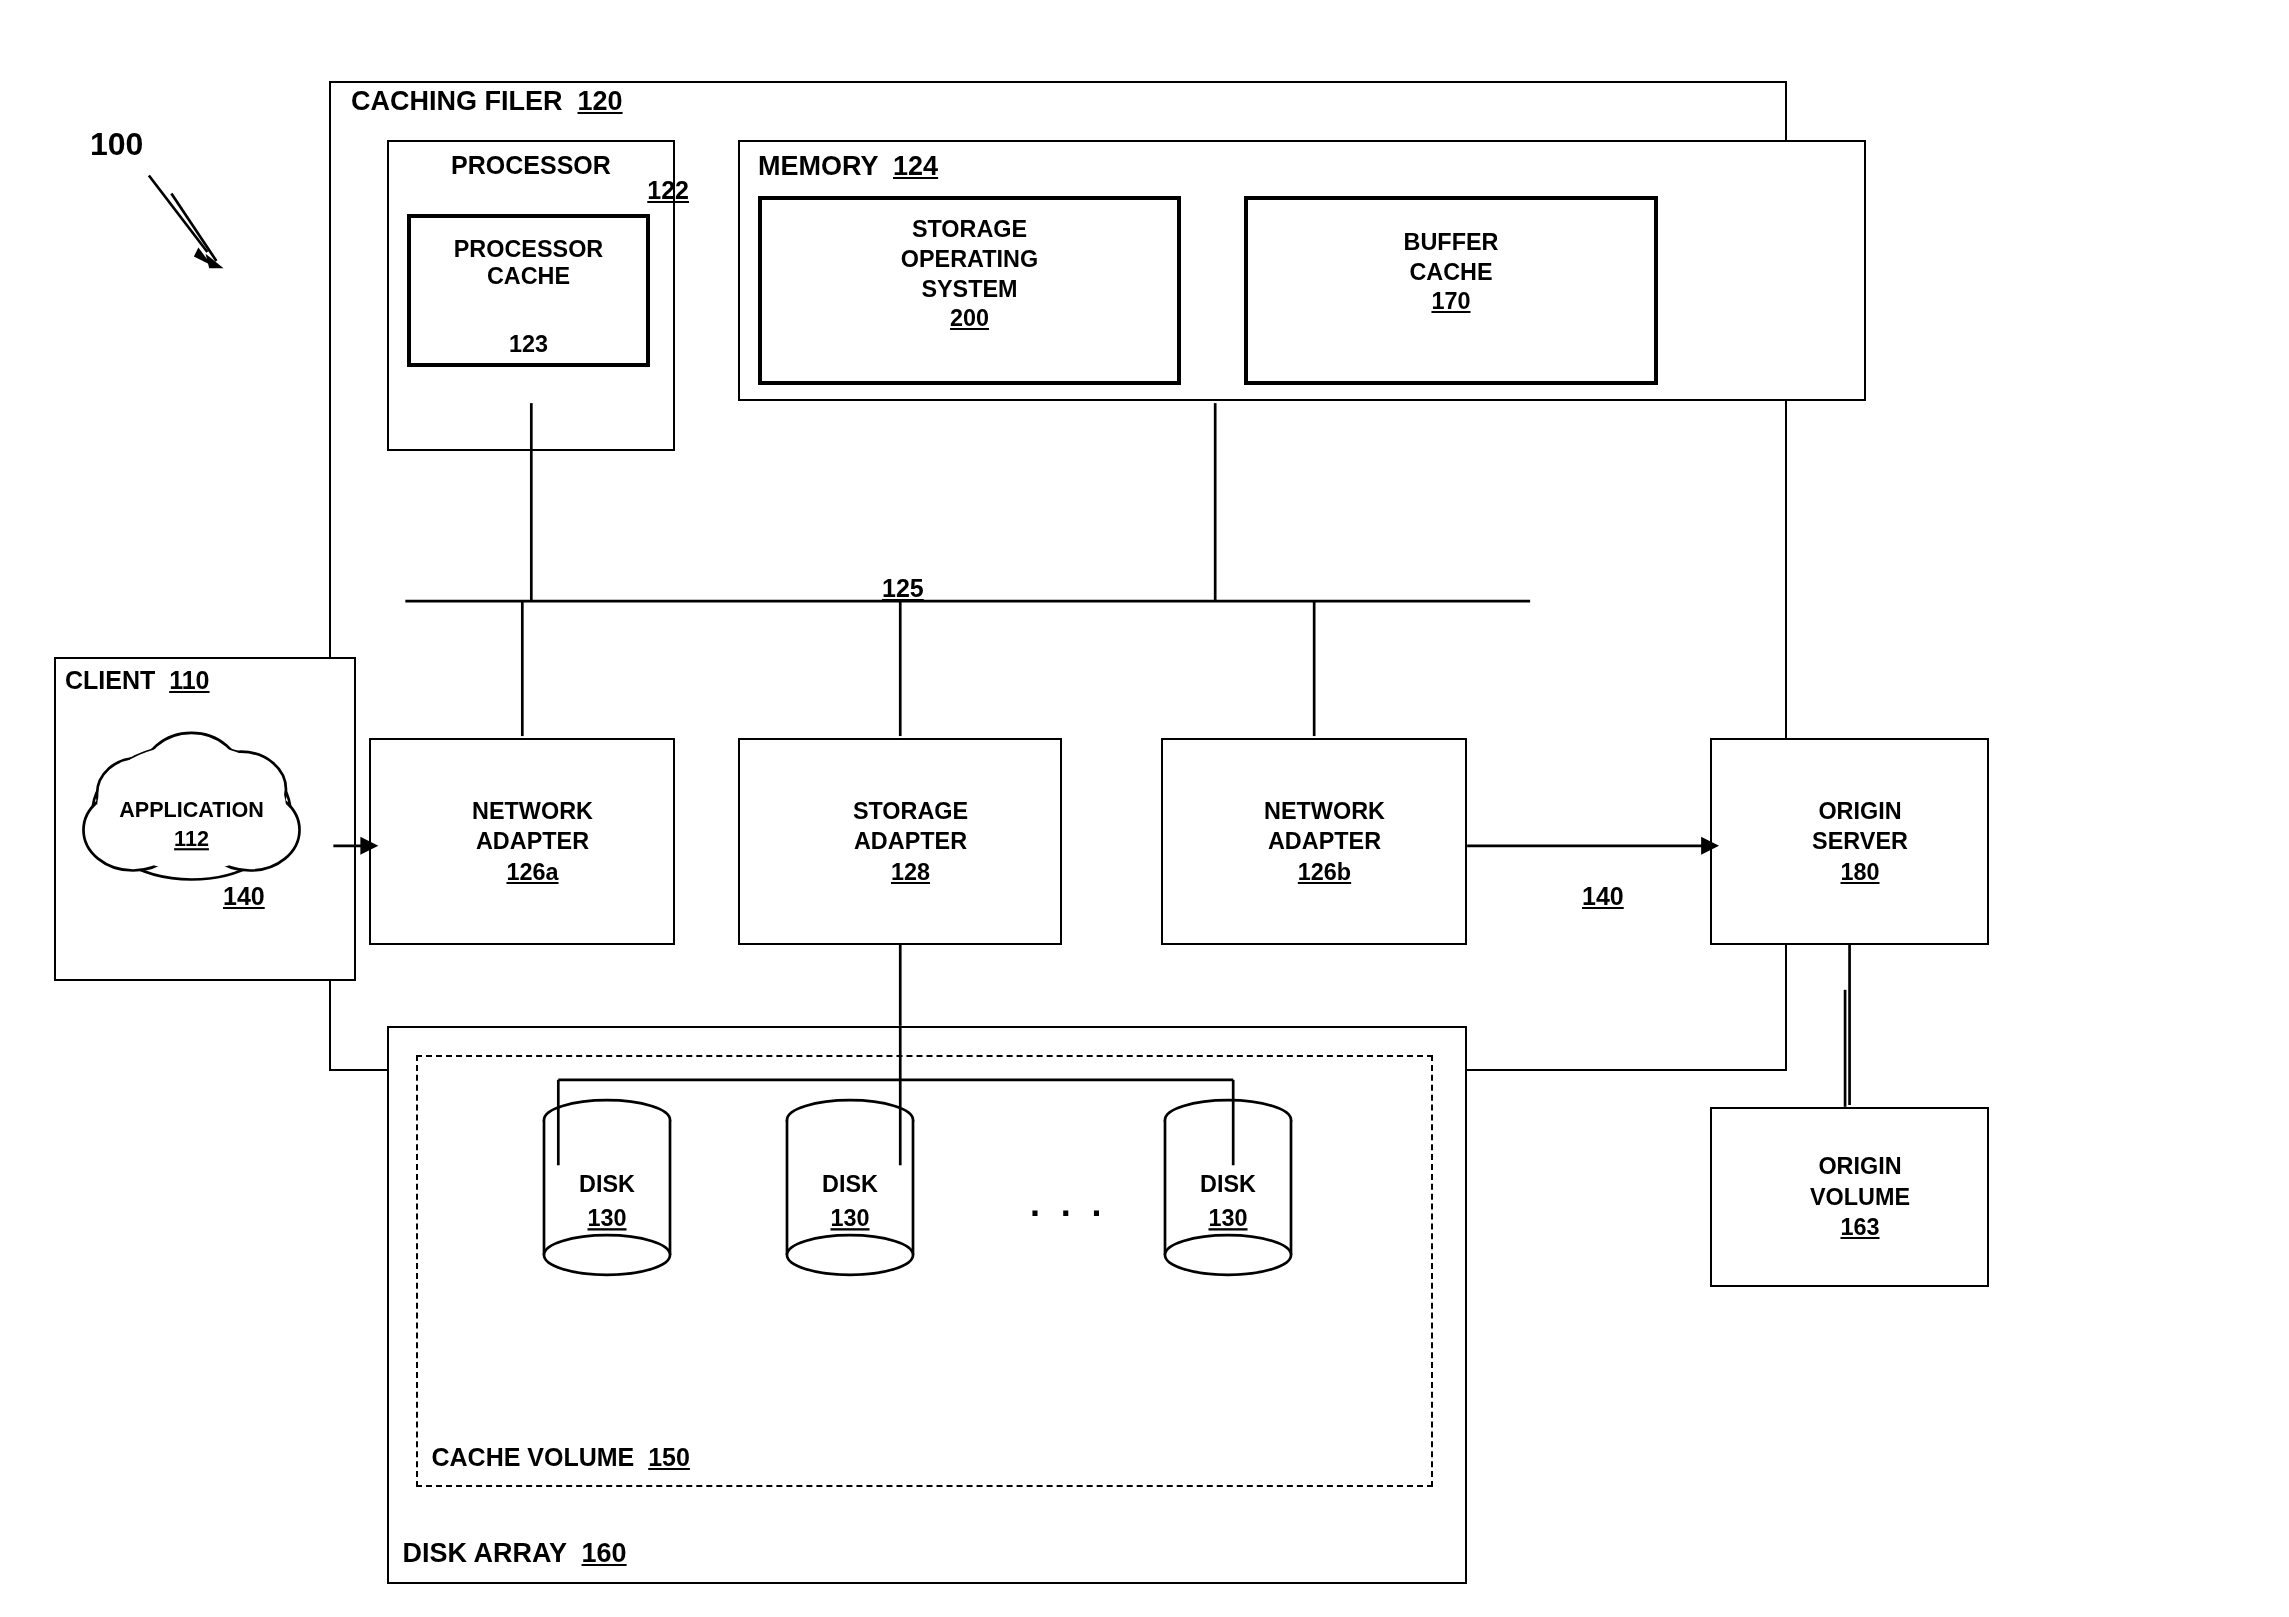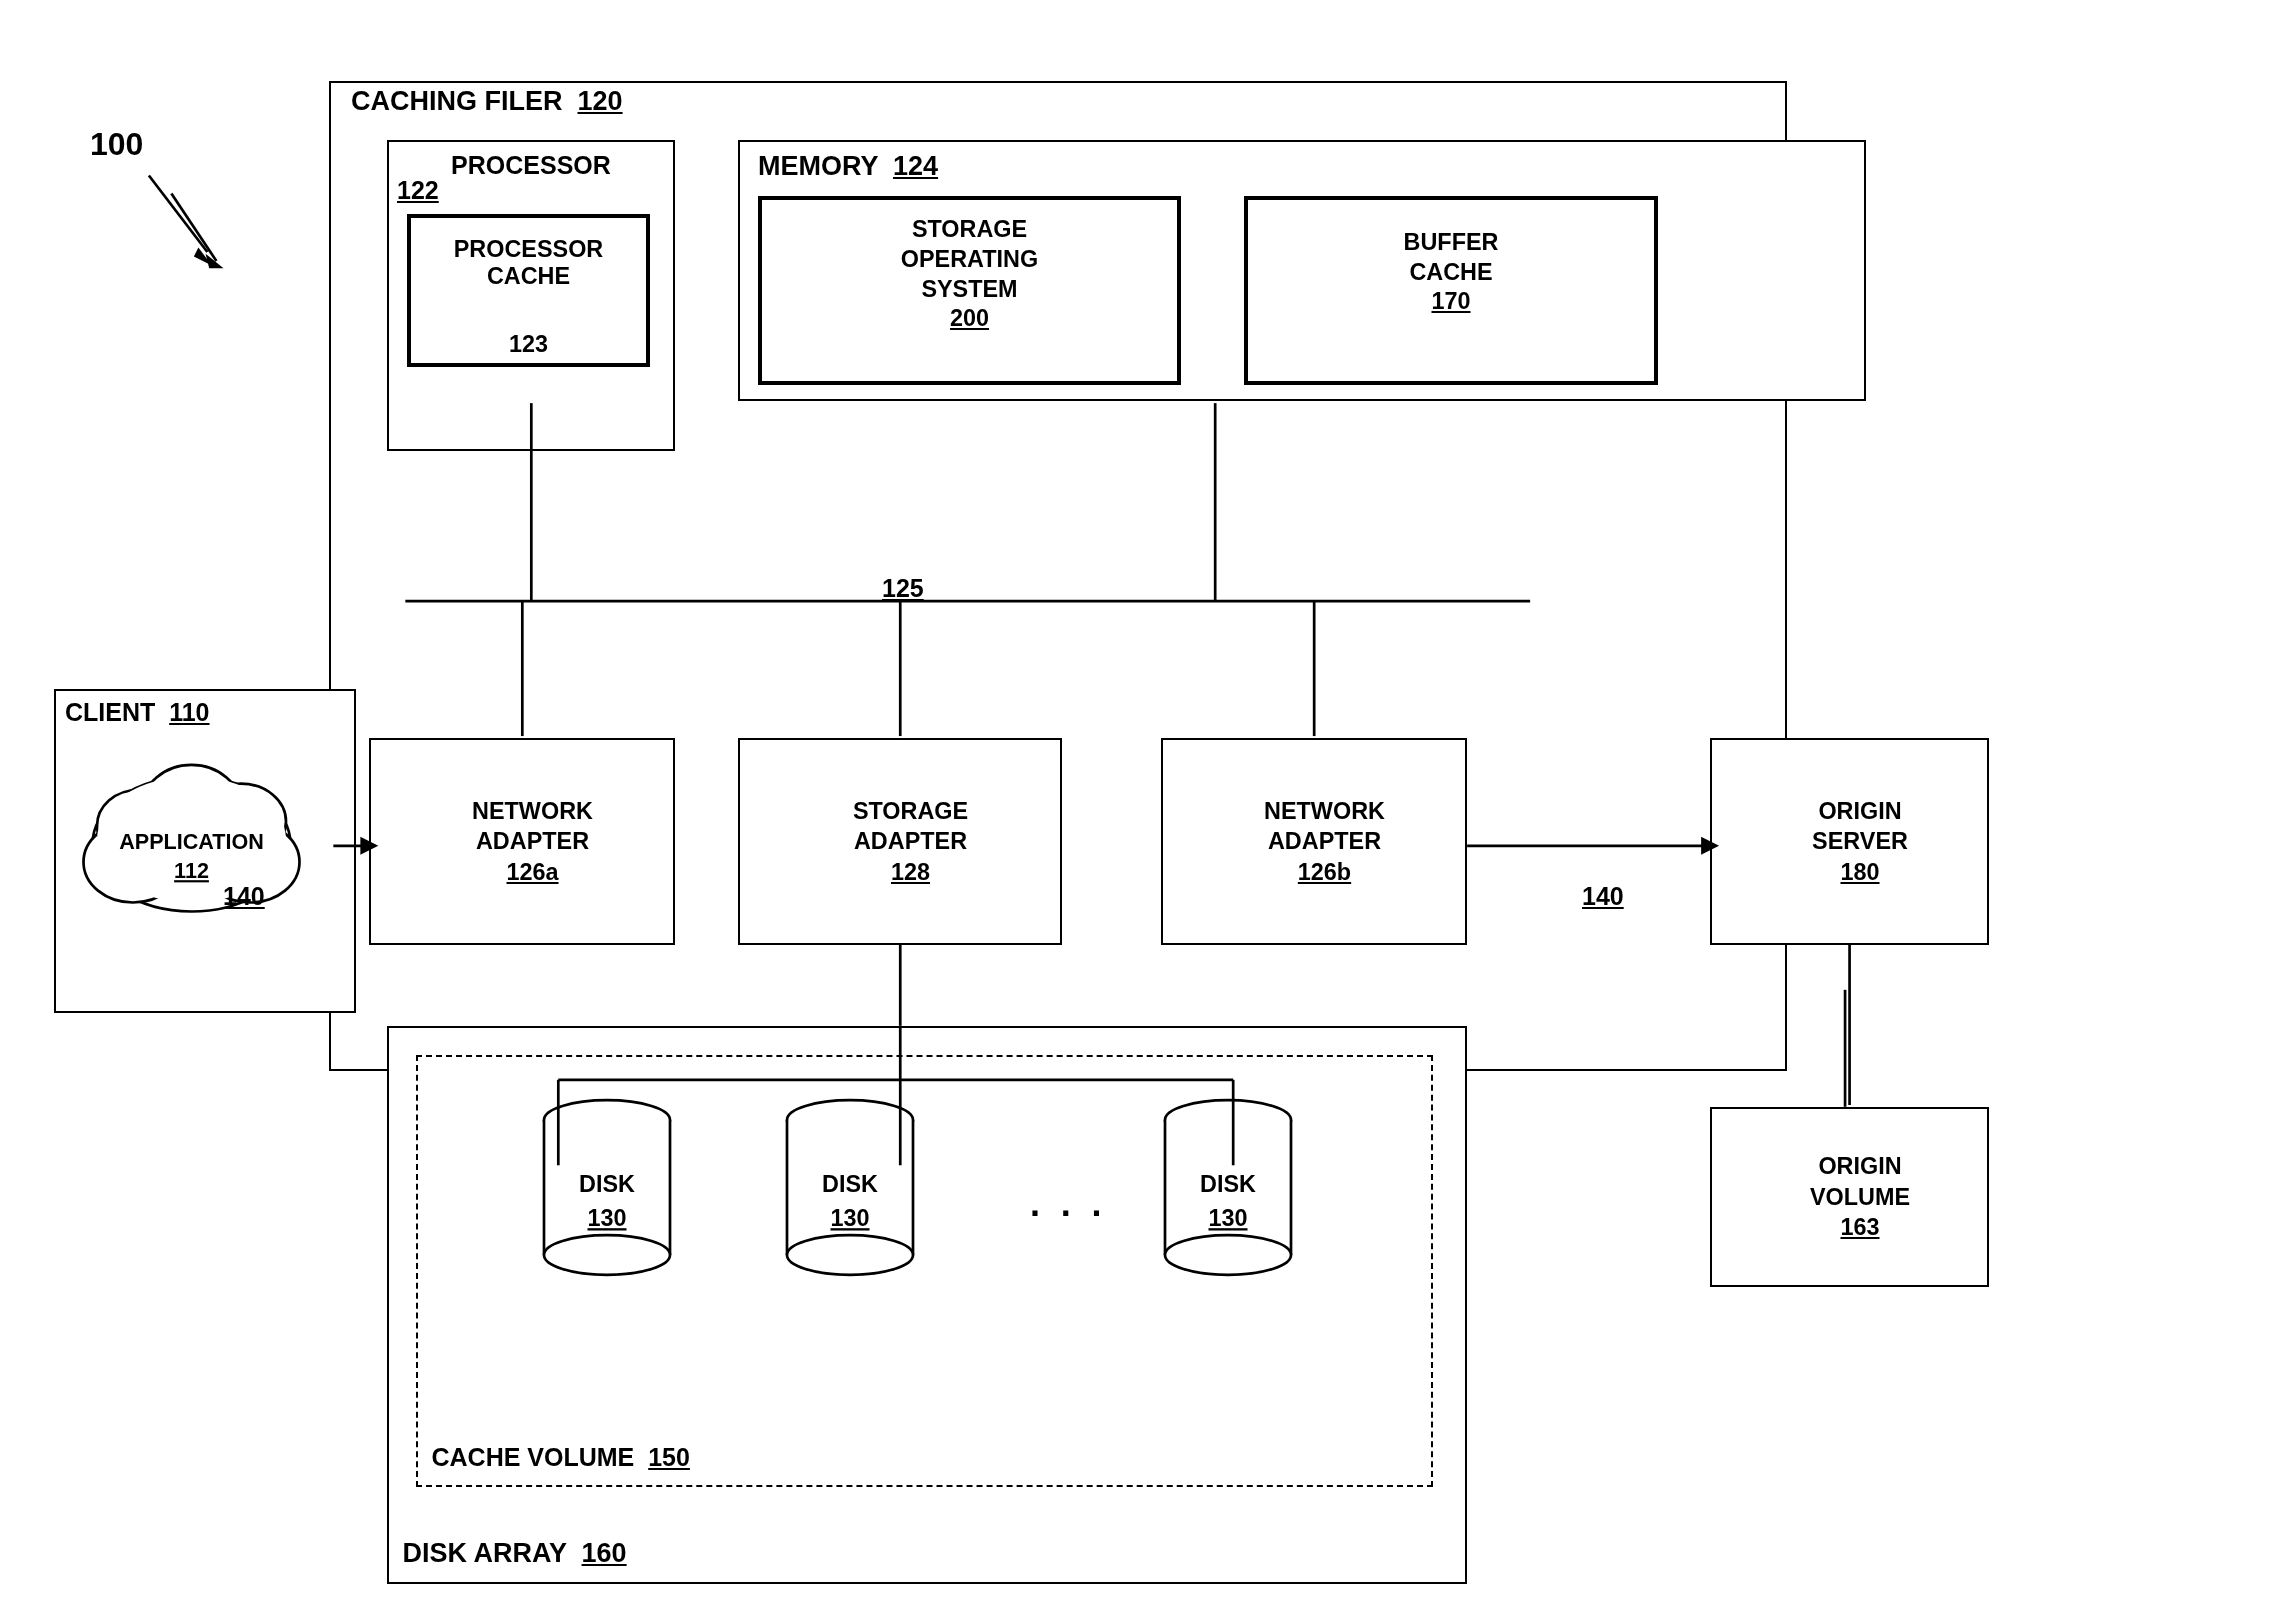--- a/index.html
+++ b/index.html
@@ -106,21 +106,21 @@
   <div style="position:absolute; top:126px; left:90px; font-size:32px; font-weight:bold;">100</div>
 
   <div class="box" style="left:329px; top:81px; width:1458px; height:990px;"></div>
 
   <div style="position:absolute; top:86px; left:351px; font-size:27px; font-weight:bold;">
     CACHING FILER &nbsp;<span class="text-underline">120</span>
   </div>
 
   <div class="box" style="left:387px; top:140px; width:288px; height:311px;">
     <div style="position:absolute; top:9px; left:0; width:100%; text-align:center; font-size:25px; font-weight:bold;">PROCESSOR</div>
-    <div style="position:absolute; top:34px; left:8px; width:100%; text-align:left; font-size:25px; font-weight:bold; text-decoration:underline;">122</div>
+    <div style="position:absolute; top:34px; left:16px; width:100%; text-align:right; font-size:25px; font-weight:bold; text-decoration:underline;">122</div>
 
     <div class="box-thick" style="left:18px; top:72px; width:243px; height:153px;">
       <div style="text-align:center; font-size:23.4px; font-weight:bold; margin-top:18px;">PROCESSOR<br>CACHE</div>
       <div style="text-align:center; font-size:23.4px; font-weight:bold; margin-top:41px;">123</div>
     </div>
   </div>
 
   <div class="box" style="left:738px; top:140px; width:1128px; height:261px;">
     <div style="position:absolute; top:9px; left:18px; font-size:27px; font-weight:bold;">MEMORY &nbsp;<span class="text-underline">124</span></div>
 
@@ -148,21 +148,21 @@
       STORAGE<br>ADAPTER<br><span class="text-underline">128</span>
     </div>
   </div>
 
   <div class="box" style="left:1161px; top:738px; width:306px; height:207px;">
     <div class="centered-text">
       NETWORK<br>ADAPTER<br><span class="text-underline">126b</span>
     </div>
   </div>
 
-  <div class="box" style="left:54px; top:657px; width:302px; height:324px;margin-top:32px;">
+  <div class="box" style="left:54px; top:657px; width:302px; height:324px;">
     <div style="position:absolute; top:7.2px; left:9px; font-size:25px; font-weight:bold;">CLIENT &nbsp;<span class="text-underline">110</span></div>
 
     <svg width="243" height="198" style="position:absolute; top:45px; left:13.5px;" viewBox="0 0 270 220">
       <ellipse cx="135" cy="120" rx="110" ry="75" fill="white" stroke="#000" stroke-width="3"></ellipse>
       <ellipse cx="70" cy="140" rx="55" ry="45" fill="white" stroke="#000" stroke-width="3"></ellipse>
       <ellipse cx="200" cy="140" rx="55" ry="45" fill="white" stroke="#000" stroke-width="3"></ellipse>
       <ellipse cx="75" cy="100" rx="45" ry="40" fill="white" stroke="#000" stroke-width="3"></ellipse>
       <ellipse cx="190" cy="95" rx="50" ry="42" fill="white" stroke="#000" stroke-width="3"></ellipse>
       <ellipse cx="135" cy="80" rx="55" ry="48" fill="white" stroke="#000" stroke-width="3"></ellipse>
 

